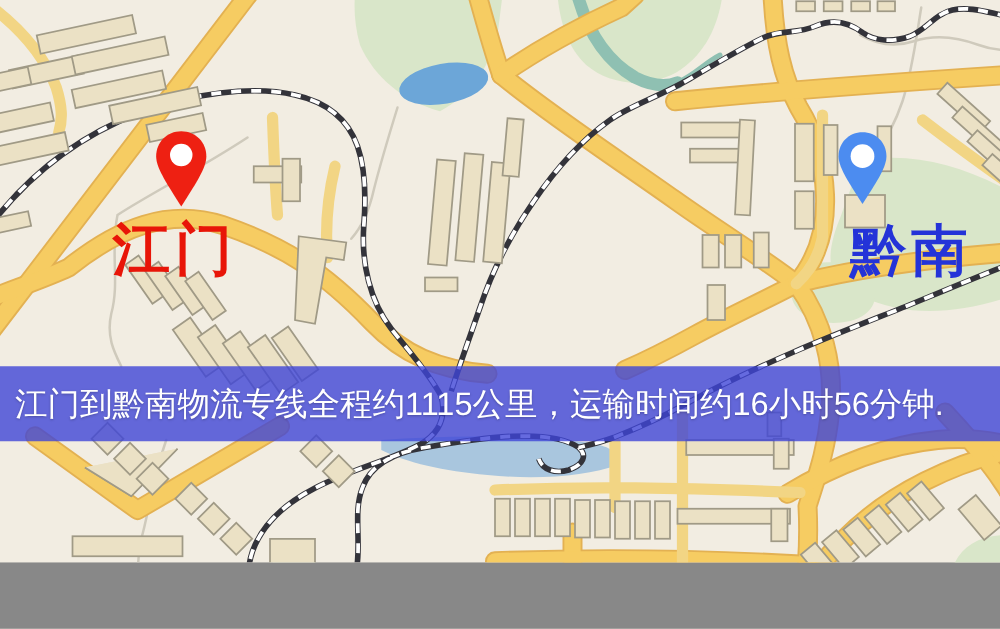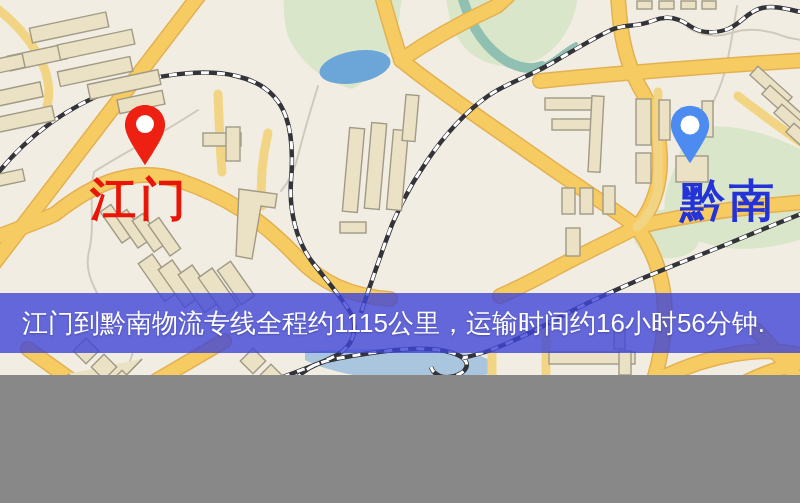--- a/index.html
+++ b/index.html
@@ -1,17 +1,17 @@
 <!DOCTYPE html>
 <html><head>
 <meta charset="utf-8">
 <style>
   html,body{margin:0;padding:0;background:#888;}
   .stage{
-    position:relative;width:800px;height:375px;overflow:hidden;
+    position:relative;width:800px;height:450px;overflow:hidden;
     font-family:"Liberation Sans", sans-serif;
     background:#f2ede2;
   }
   .stage svg.mapcanvas{position:absolute;left:0;top:0;}
   
   .green{fill:#d9e6c9;stroke:none;}
   .water{fill:#6ca6d8;}
   .water-light{fill:#a9c6de;}
   .stream{fill:none;stroke:#cfcabc;stroke-width:2;stroke-linecap:round;}
   .stream-teal{fill:none;stroke:#8fc0b2;stroke-linecap:round;}
@@ -33,21 +33,21 @@
   }
   .label-origin{left:90px;top:176px;font-size:46px;color:#e81508;}
   .label-dest{left:636px;top:178px;font-size:45px;color:#2433d8;margin-left:44px;}
   
   .banner{
     position:absolute;left:0;top:293px;width:800px;height:60px;
     background:rgba(63,69,215,0.80);
     display:flex;align-items:center;
   }
   .banner span{
-    color:#ffffff;font-size:26px;padding-left:22px;white-space:nowrap;
+    color:#ffffff;font-size:26px;padding-left:12px;white-space:nowrap;
     text-shadow:0 1px 2px rgba(0,0,0,0.25);
   }
 </style>
 </head>
 <body>
 
 <div class="stage">
 
   <svg class="mapcanvas" width="800" height="503" viewBox="0 0 800 503">
 

